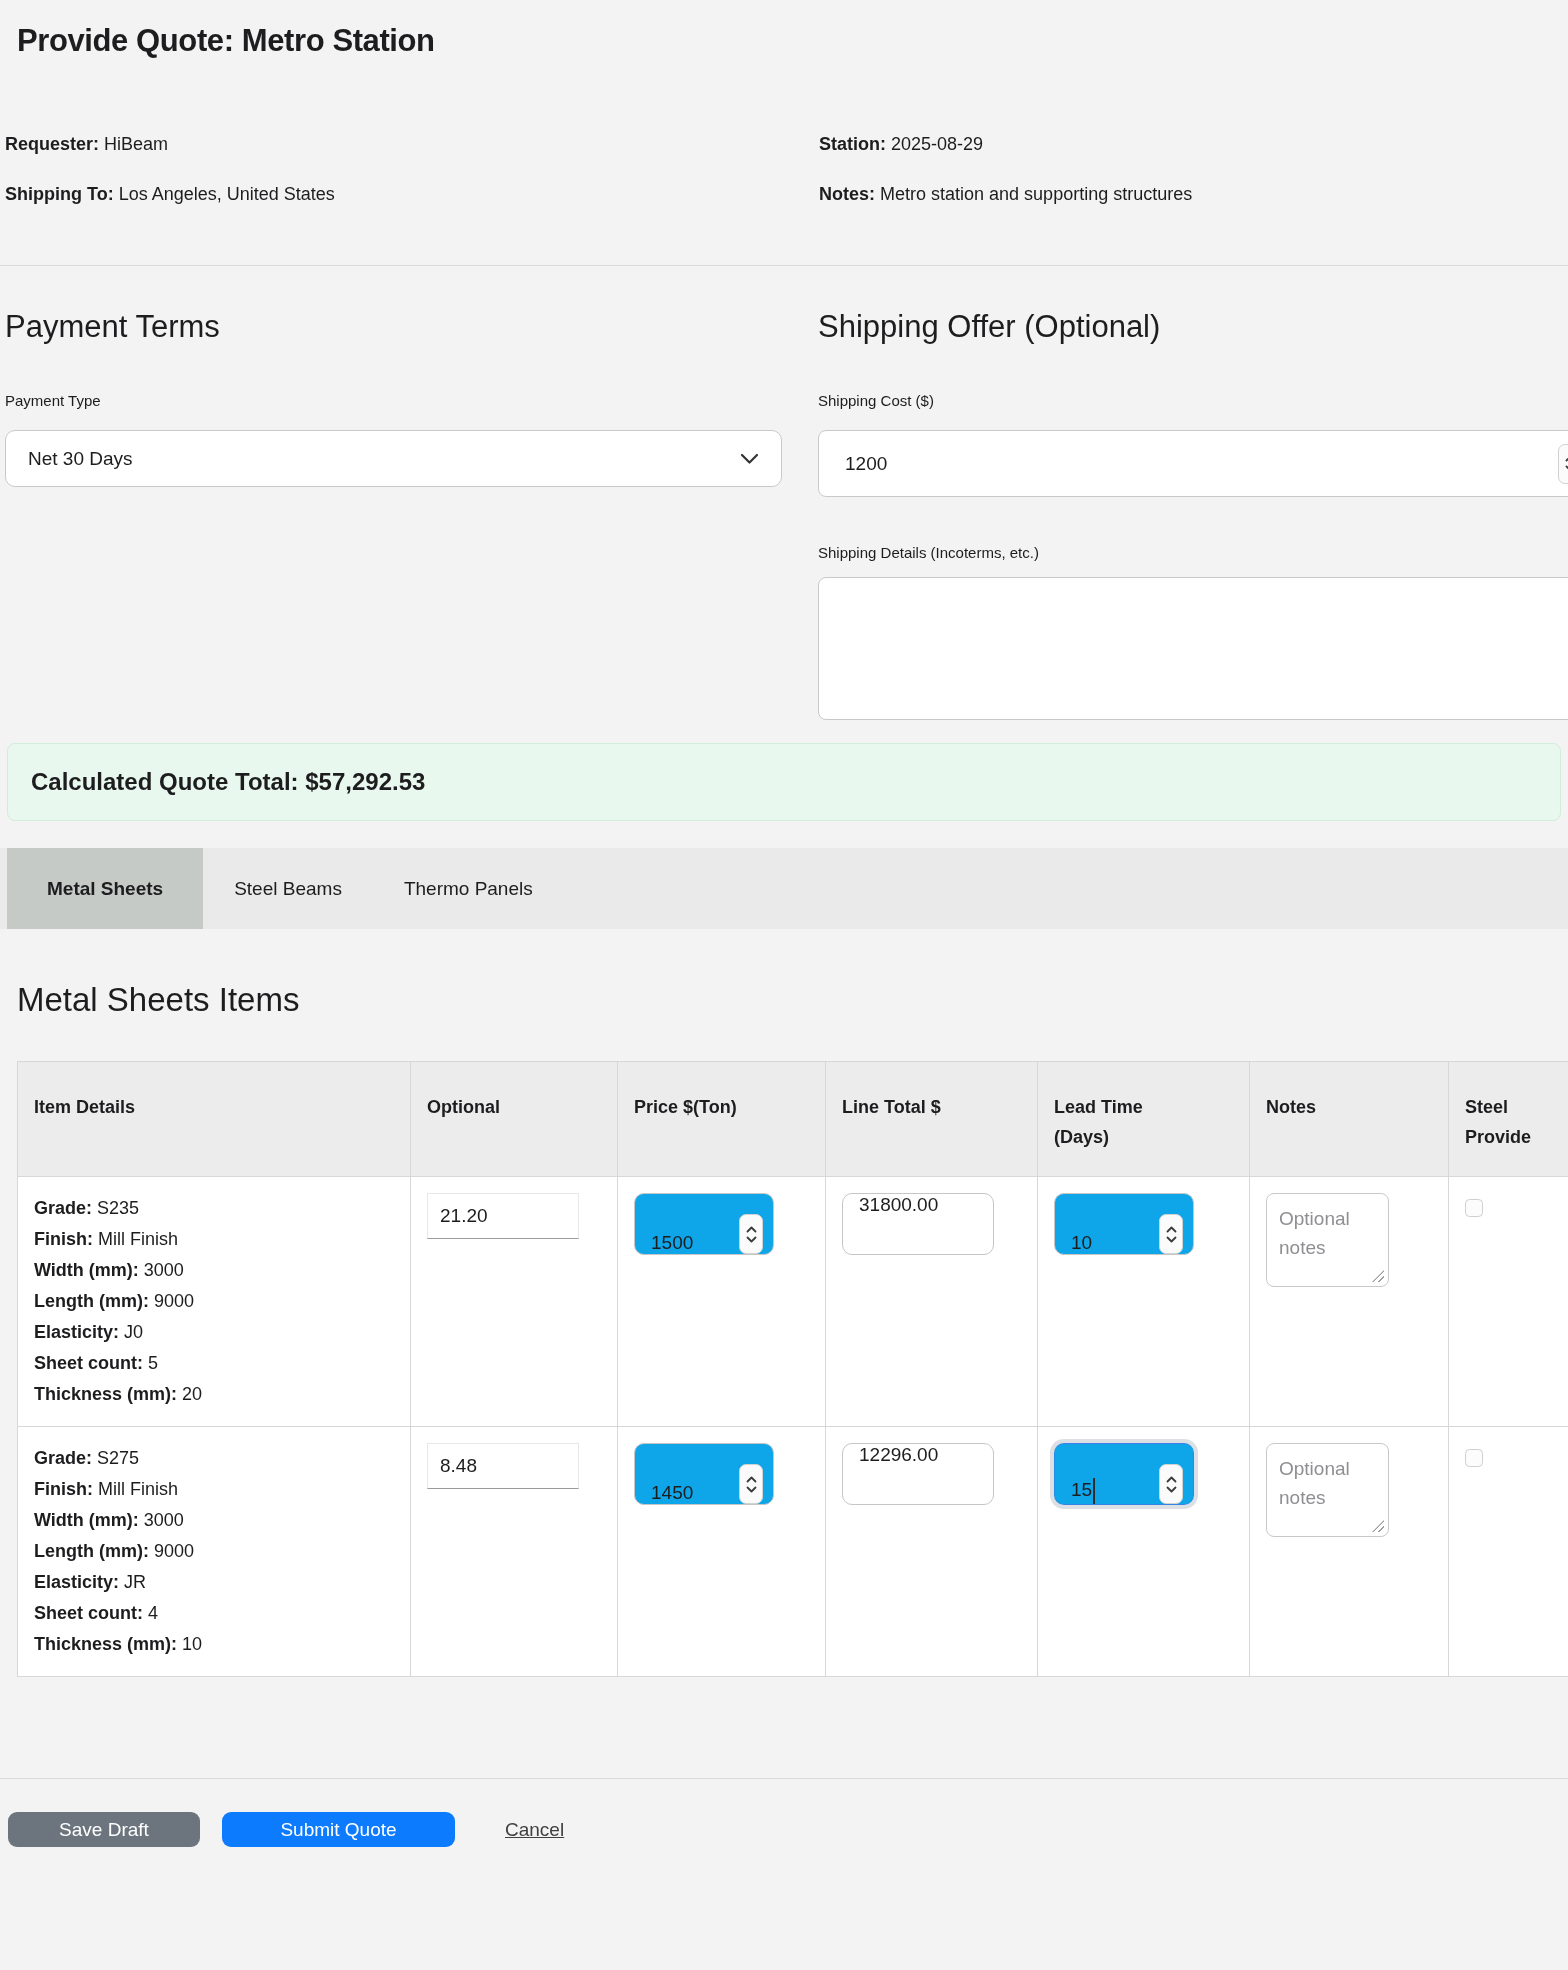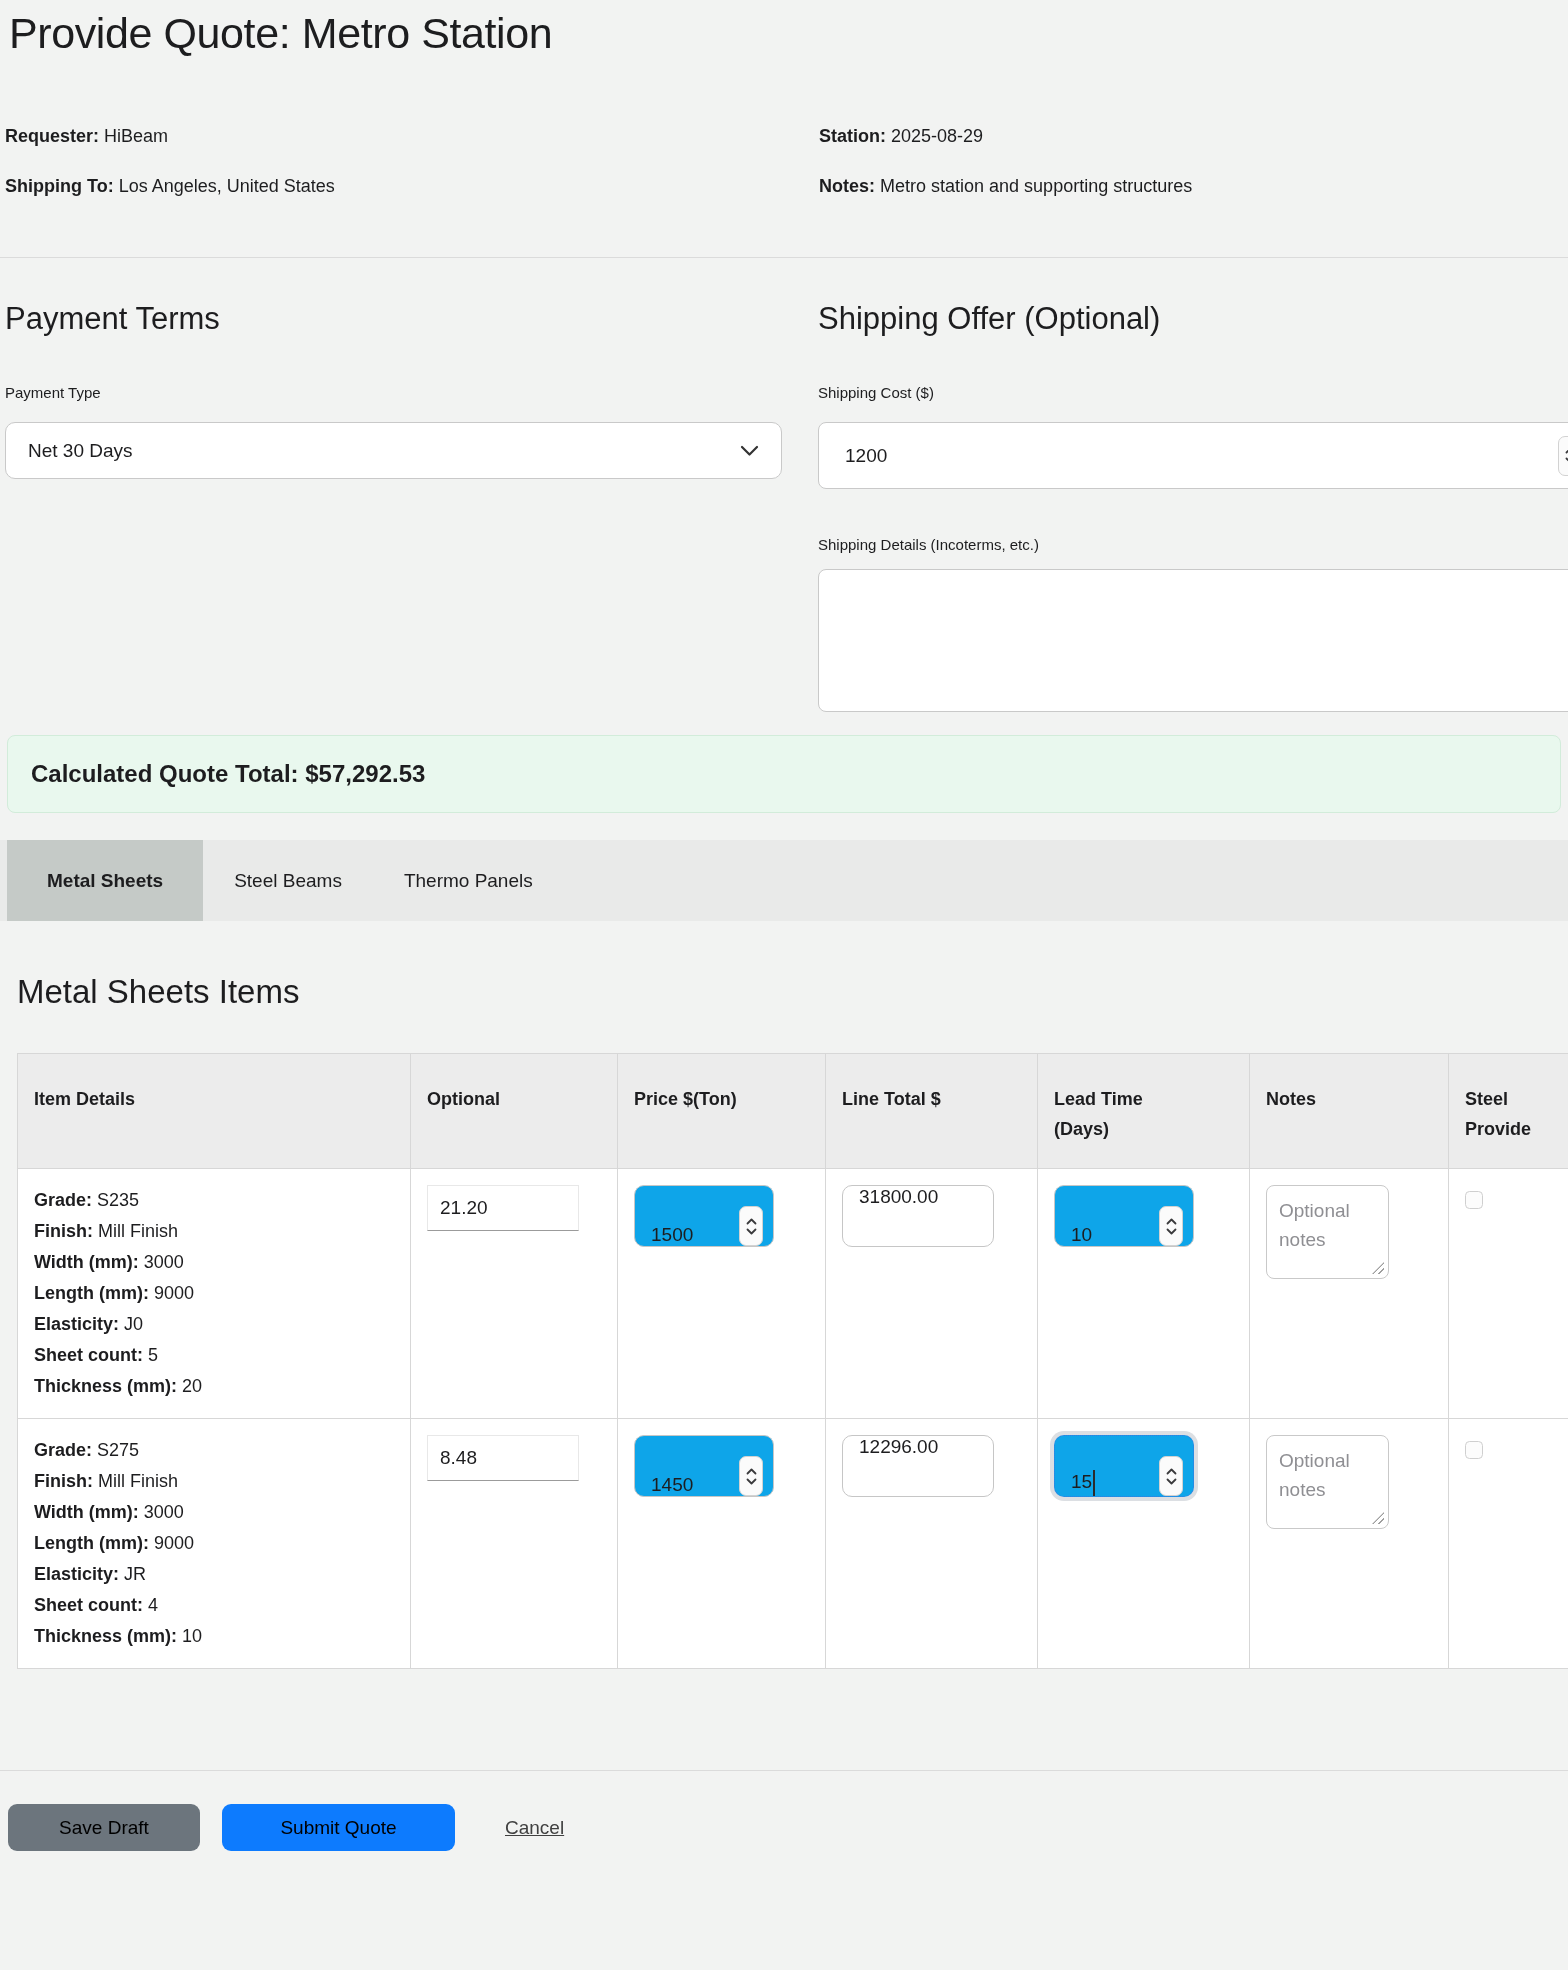--- a/index.html
+++ b/index.html
@@ -3,21 +3,21 @@
 <meta charset="utf-8">
 <style>
   html,body { margin:0; padding:0; background:#f2f3f2; }
   .page {
     position:relative; width:1568px; height:1970px; overflow:hidden;
     background:#f2f3f2; color:#1d1d1f;
     font-family:"Liberation Sans", sans-serif;
   }
   
   .hdr { padding:6px 0 31px 5px; border-bottom:1px solid #dbdbdb; }
-  .hdr h1 { margin:4px; font-size:43px; font-weight:400; letter-spacing:-0.4px; line-height:46px; }
+  .hdr h1 { margin:12px; font-size:31px; font-weight:700; letter-spacing:-0.4px; line-height:46px; }
   .info { display:grid; grid-template-columns:814px 1fr; margin-top:70px; }
   .info p { margin:0 0 29px; font-size:18px; line-height:21px; }
   .info b { font-weight:700; }
   
   .formgrid { display:grid; grid-template-columns:777px 777px; column-gap:36px; padding-left:5px; }
   .formgrid h3 { font-size:31px; font-weight:400; margin:43px 0 0; line-height:36px; }
   .flabel { font-size:15px; font-weight:400; margin-top:46px; line-height:20px; }
   .selectbox {
     margin-top:19px; height:57px; background:#fff; border:1px solid #c9c9c9; border-radius:10px;
     display:flex; align-items:center; justify-content:space-between; padding:0 22px; font-size:19px;
@@ -93,22 +93,22 @@
     background:repeating-linear-gradient(135deg, transparent 0 3px, #9f9f9f 3px 4.6px);
     clip-path:polygon(100% 0, 100% 100%, 0 100%);
   }
   .cb {
     display:inline-block; width:18px; height:18px; margin-top:6px; background:#fcfcfc;
     border:1.5px solid #cfcfcf; border-radius:4.5px; box-sizing:border-box;
   }
   
   .footer-sep { border-top:1px solid #dbdbdb; margin-top:101px; }
   .btns { display:flex; align-items:center; margin:33px 0 0 8px; }
-  .btn { height:47px; border:none; border-radius:9px; font-family:"Liberation Sans", sans-serif;
-         font-size:19px; color:#000000; display:flex; align-items:center; justify-content:center; cursor:pointer; }
+  .btn { height:35px; border:none; border-radius:9px; font-family:"Liberation Sans", sans-serif;
+         font-size:19px; color:#ffffff; display:flex; align-items:center; justify-content:center; cursor:pointer; }
   .btn.save { min-width:192px; }
   .btn.submit { min-width:233px; margin-left:22px; }
   .cancel-link { margin-left:50px; font-size:19px; text-decoration:underline; cursor:pointer; }
 </style>
 </head>
 <body>
 
 <div class="page">
 
   <div class="hdr">

